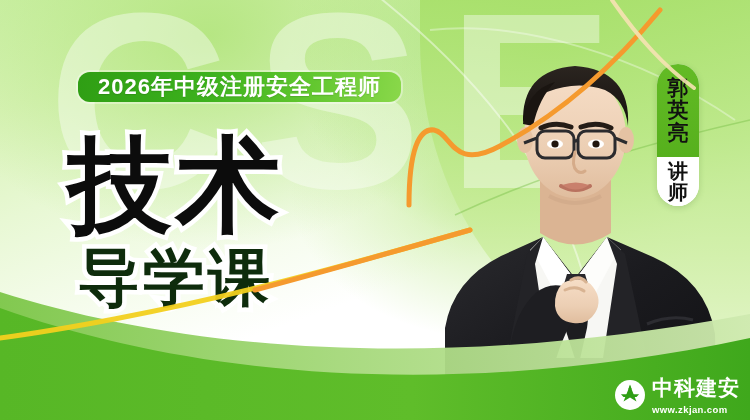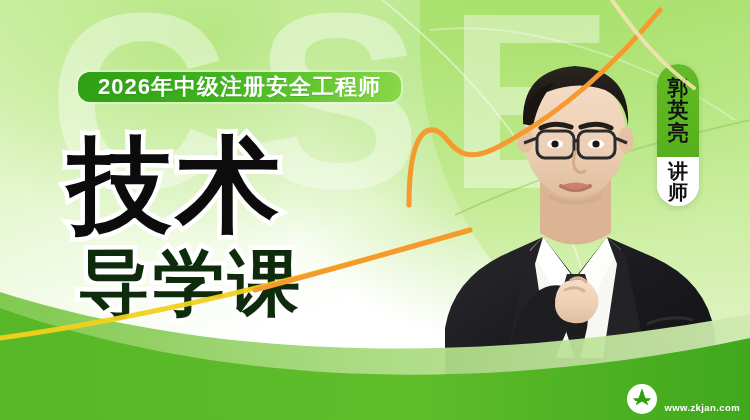--- a/index.html
+++ b/index.html
@@ -115,21 +115,21 @@
   }
   .title-main {
     left: 68px;
     top: 133px;
     font-size: 104px;
     letter-spacing: 4px;
   }
   .title-sub {
     left: 78px;
     top: 247px;
-    font-size: 72px;
+    font-size: 62px;
     letter-spacing: 3px;
     color: #0e2c0c;
     text-align: right;
   }
 
   
   .instructor {
     position: absolute;
     left: 657px;
     top: 64px;
@@ -194,21 +194,21 @@
     color: #ffffff;
     font-size: 21px;
     font-weight: 800;
     letter-spacing: 1px;
   }
   .logo-url {
     color: #ffffff;
     font-size: 9.5px;
     font-weight: 700;
     letter-spacing: .4px;
-    margin-top: 17px;
+    margin-top: 7px;
   }
 </style>
 </head>
 <body>
 
 <div id="poster">
 
   <div class="bg-blob blob-a"></div>
   <div class="bg-blob blob-b"></div>
   <div class="bg-blob blob-c"></div>
@@ -348,17 +348,18 @@
 
   <div class="logo">
     <div class="logo-mark">
       <svg viewBox="0 0 40 40" width="26" height="26">
         <path d="M20 5 L30 30 L20 24 L10 30 Z" fill="#2f9e14"></path>
         <path d="M6 19 L34 19 L30 23 L10 23 Z" fill="#2f9e14"></path>
         <path d="M20 4 L23 12 L20 10 L17 12 Z" fill="#2f9e14"></path>
       </svg>
     </div>
     <div class="logo-text">
+      <div class="logo-name">中科建安</div>
       <div class="logo-url">www.zkjan.com</div>
     </div>
   </div>
 
 </div>
 
 </body></html>

